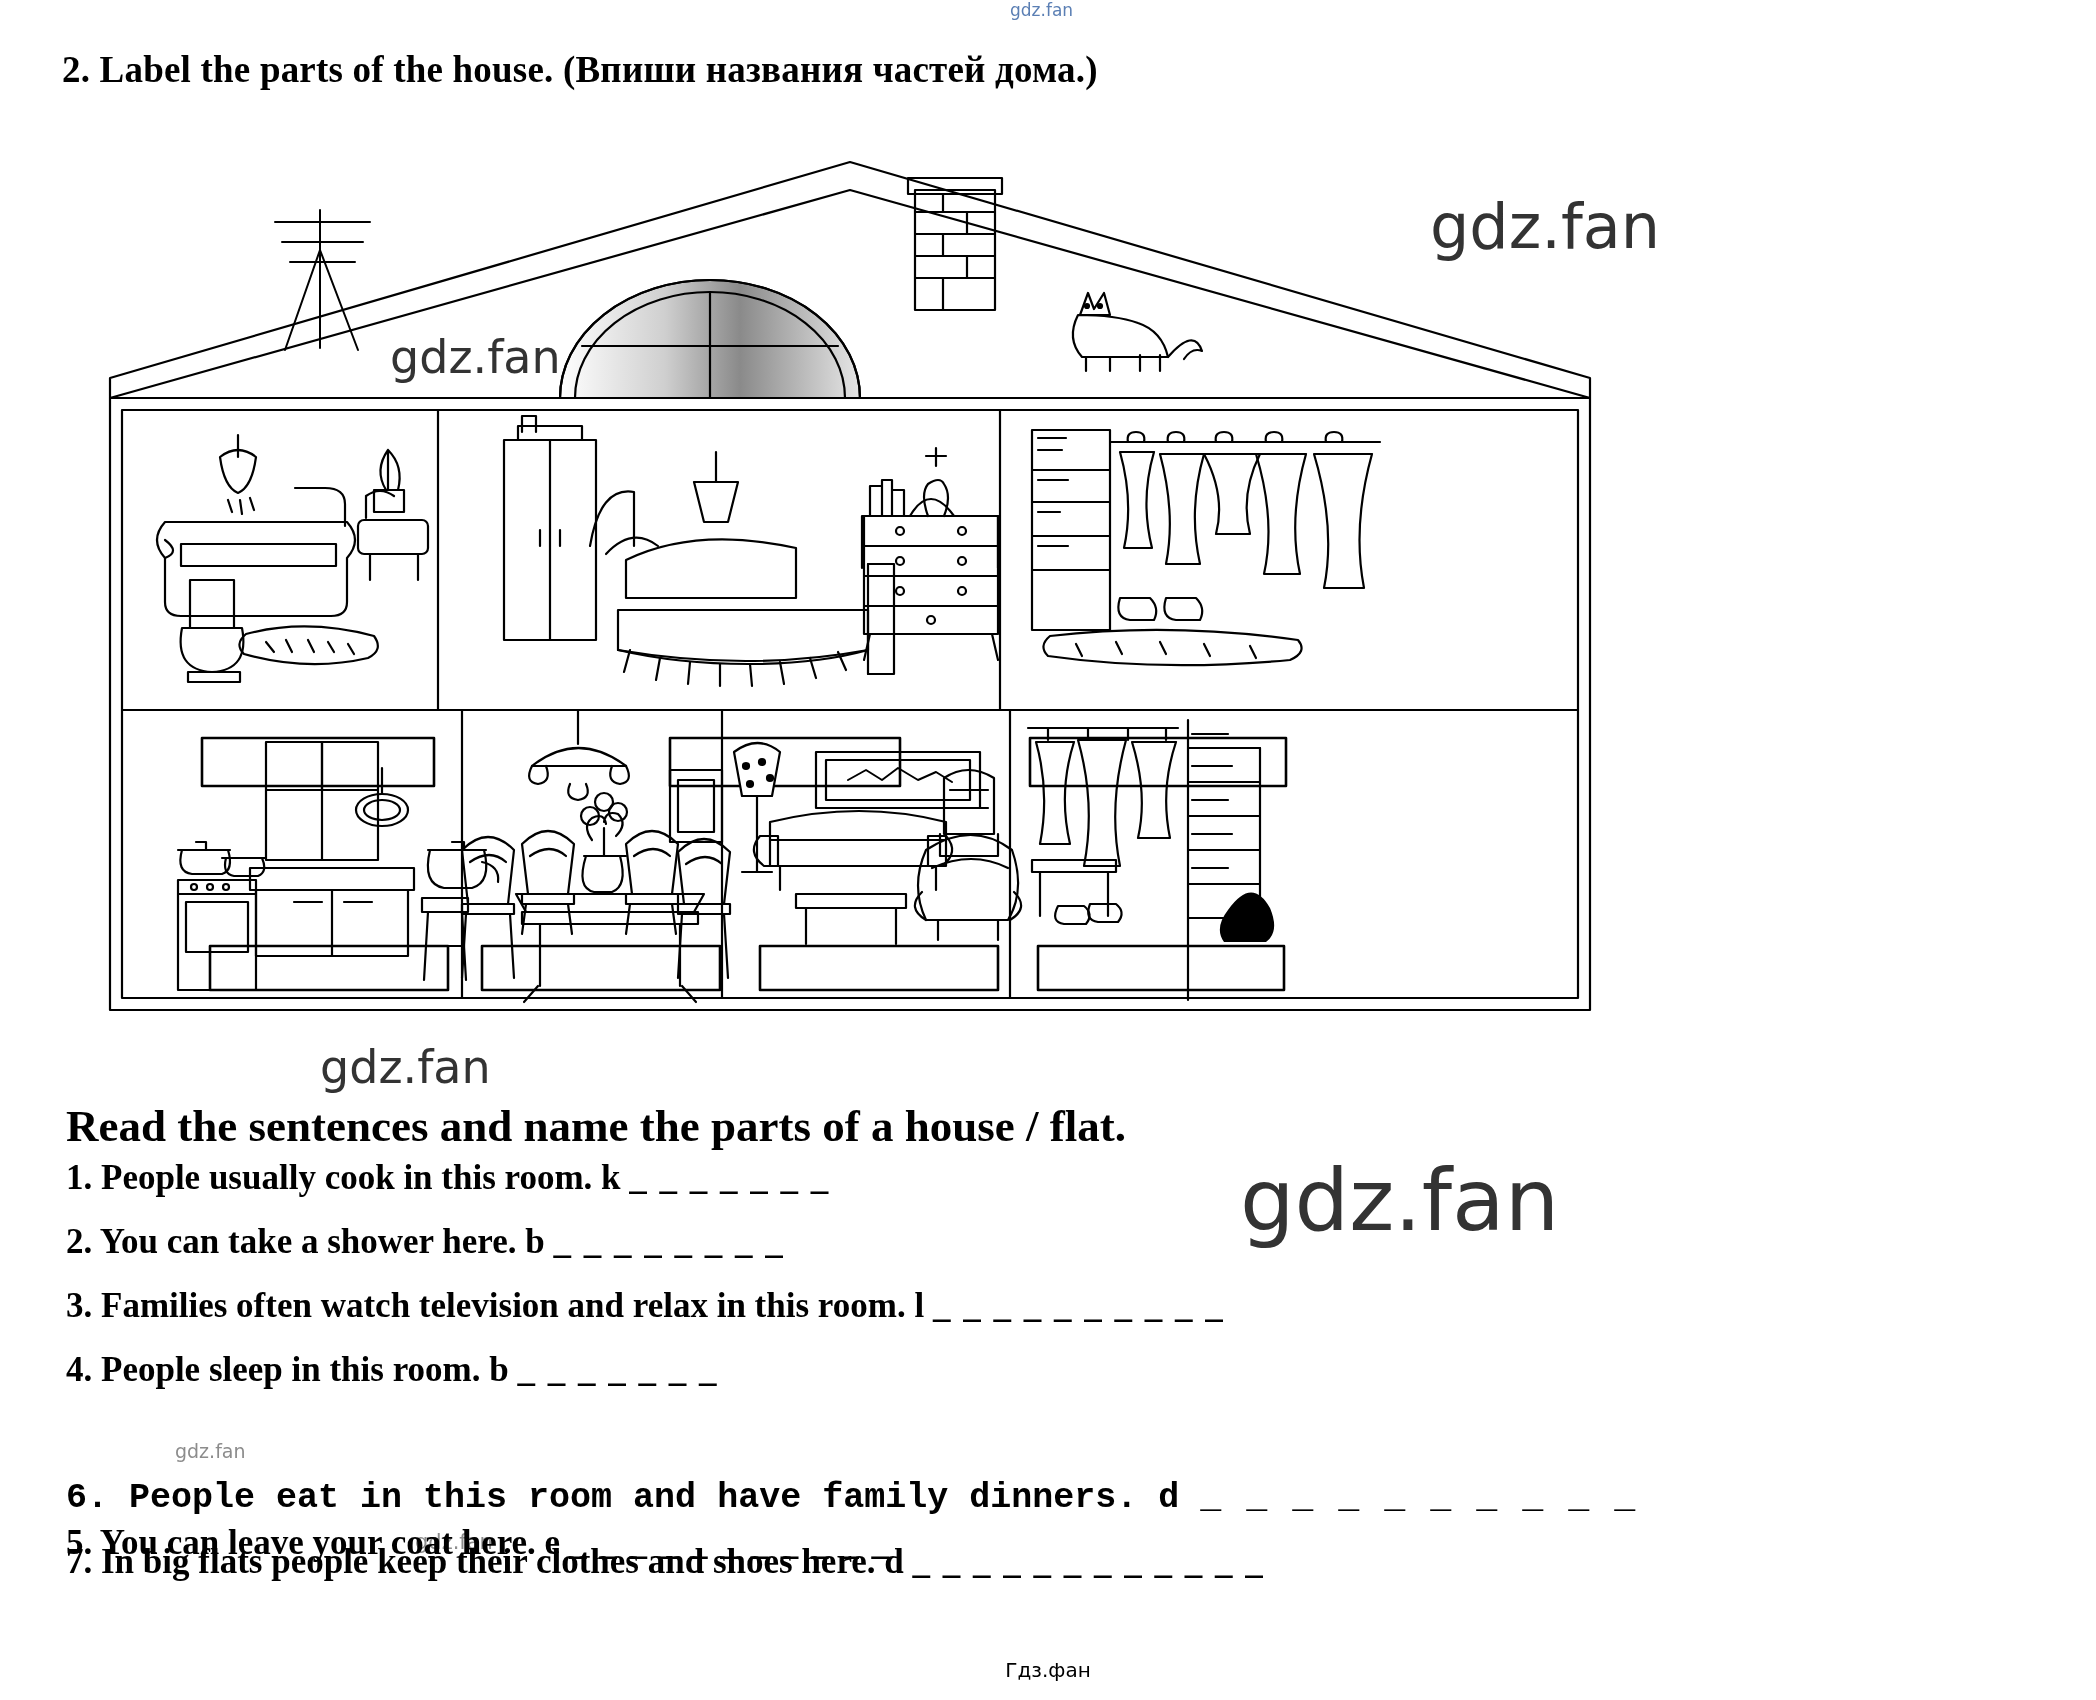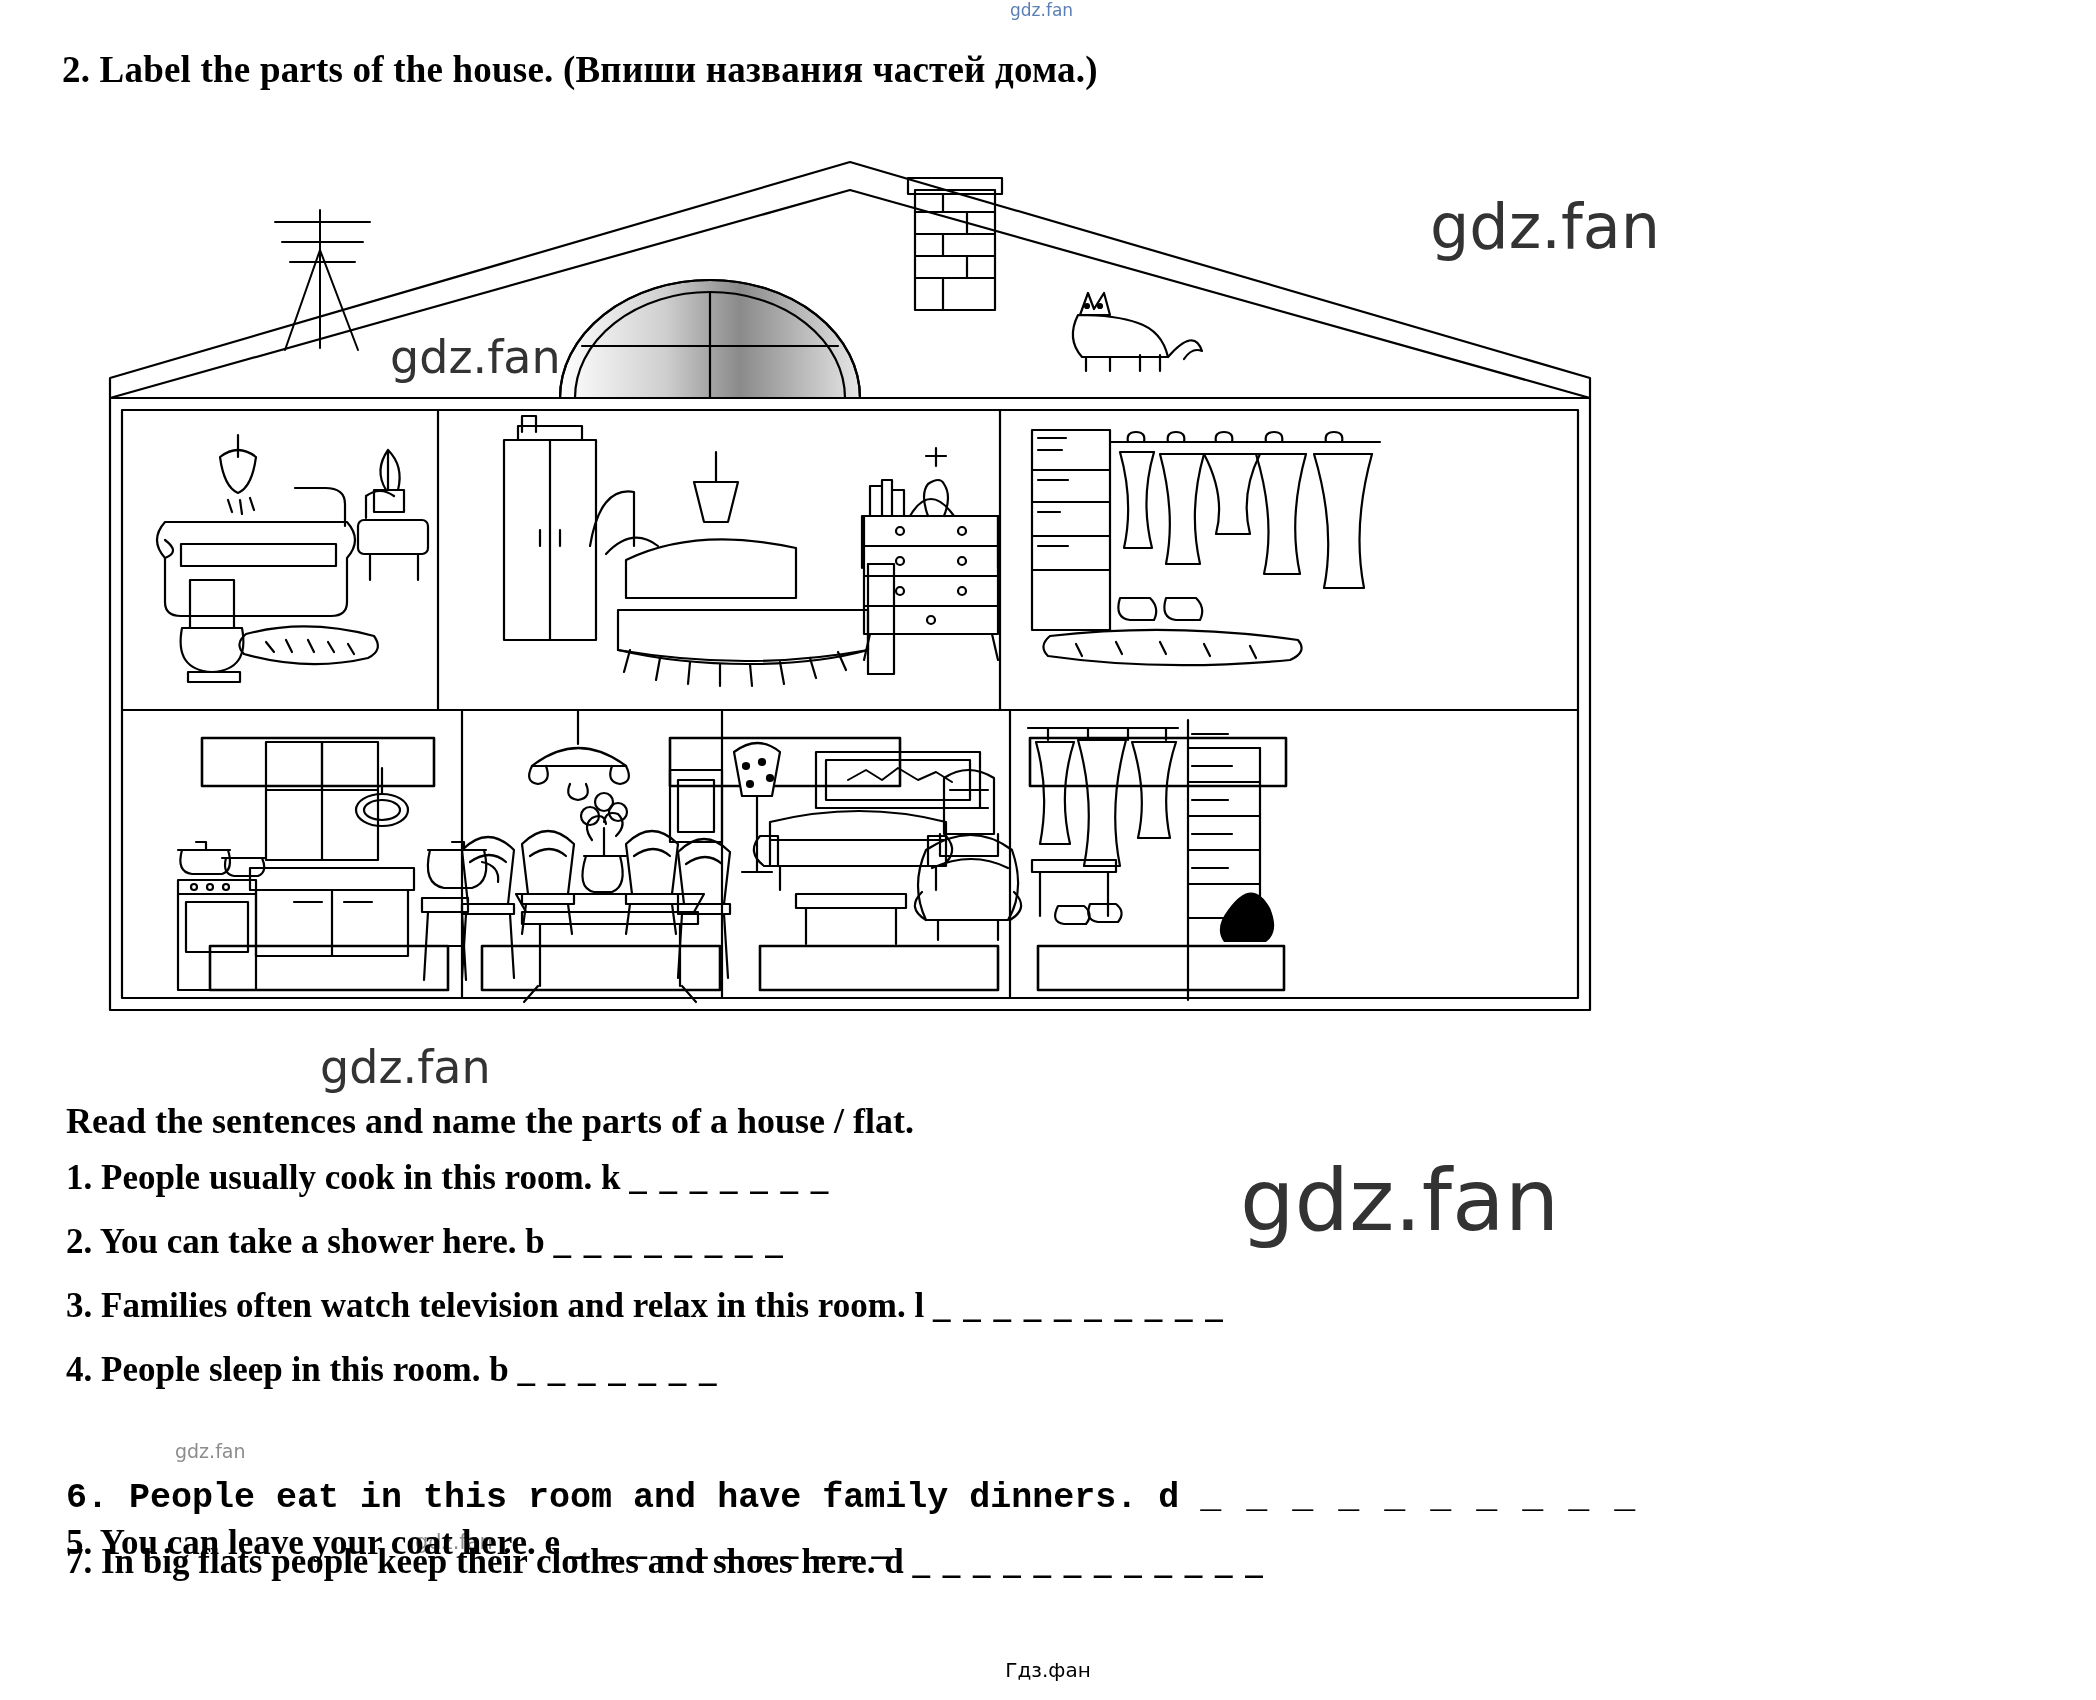--- a/index.html
+++ b/index.html
@@ -37,21 +37,21 @@
     font-size: 37px;
     font-weight: bold;
     letter-spacing: .2px;
     white-space: nowrap;
   }
 
   .sub-title {
     position: absolute;
     left: 66px;
     top: 1100px;
-    font-size: 36px;
+    font-size: 45px;
     font-weight: bold;
     white-space: nowrap;
   }
 
   .sentence {
     position: absolute;
     font-size: 35px;
     font-weight: bold;
     white-space: nowrap;
     left: 66px;

